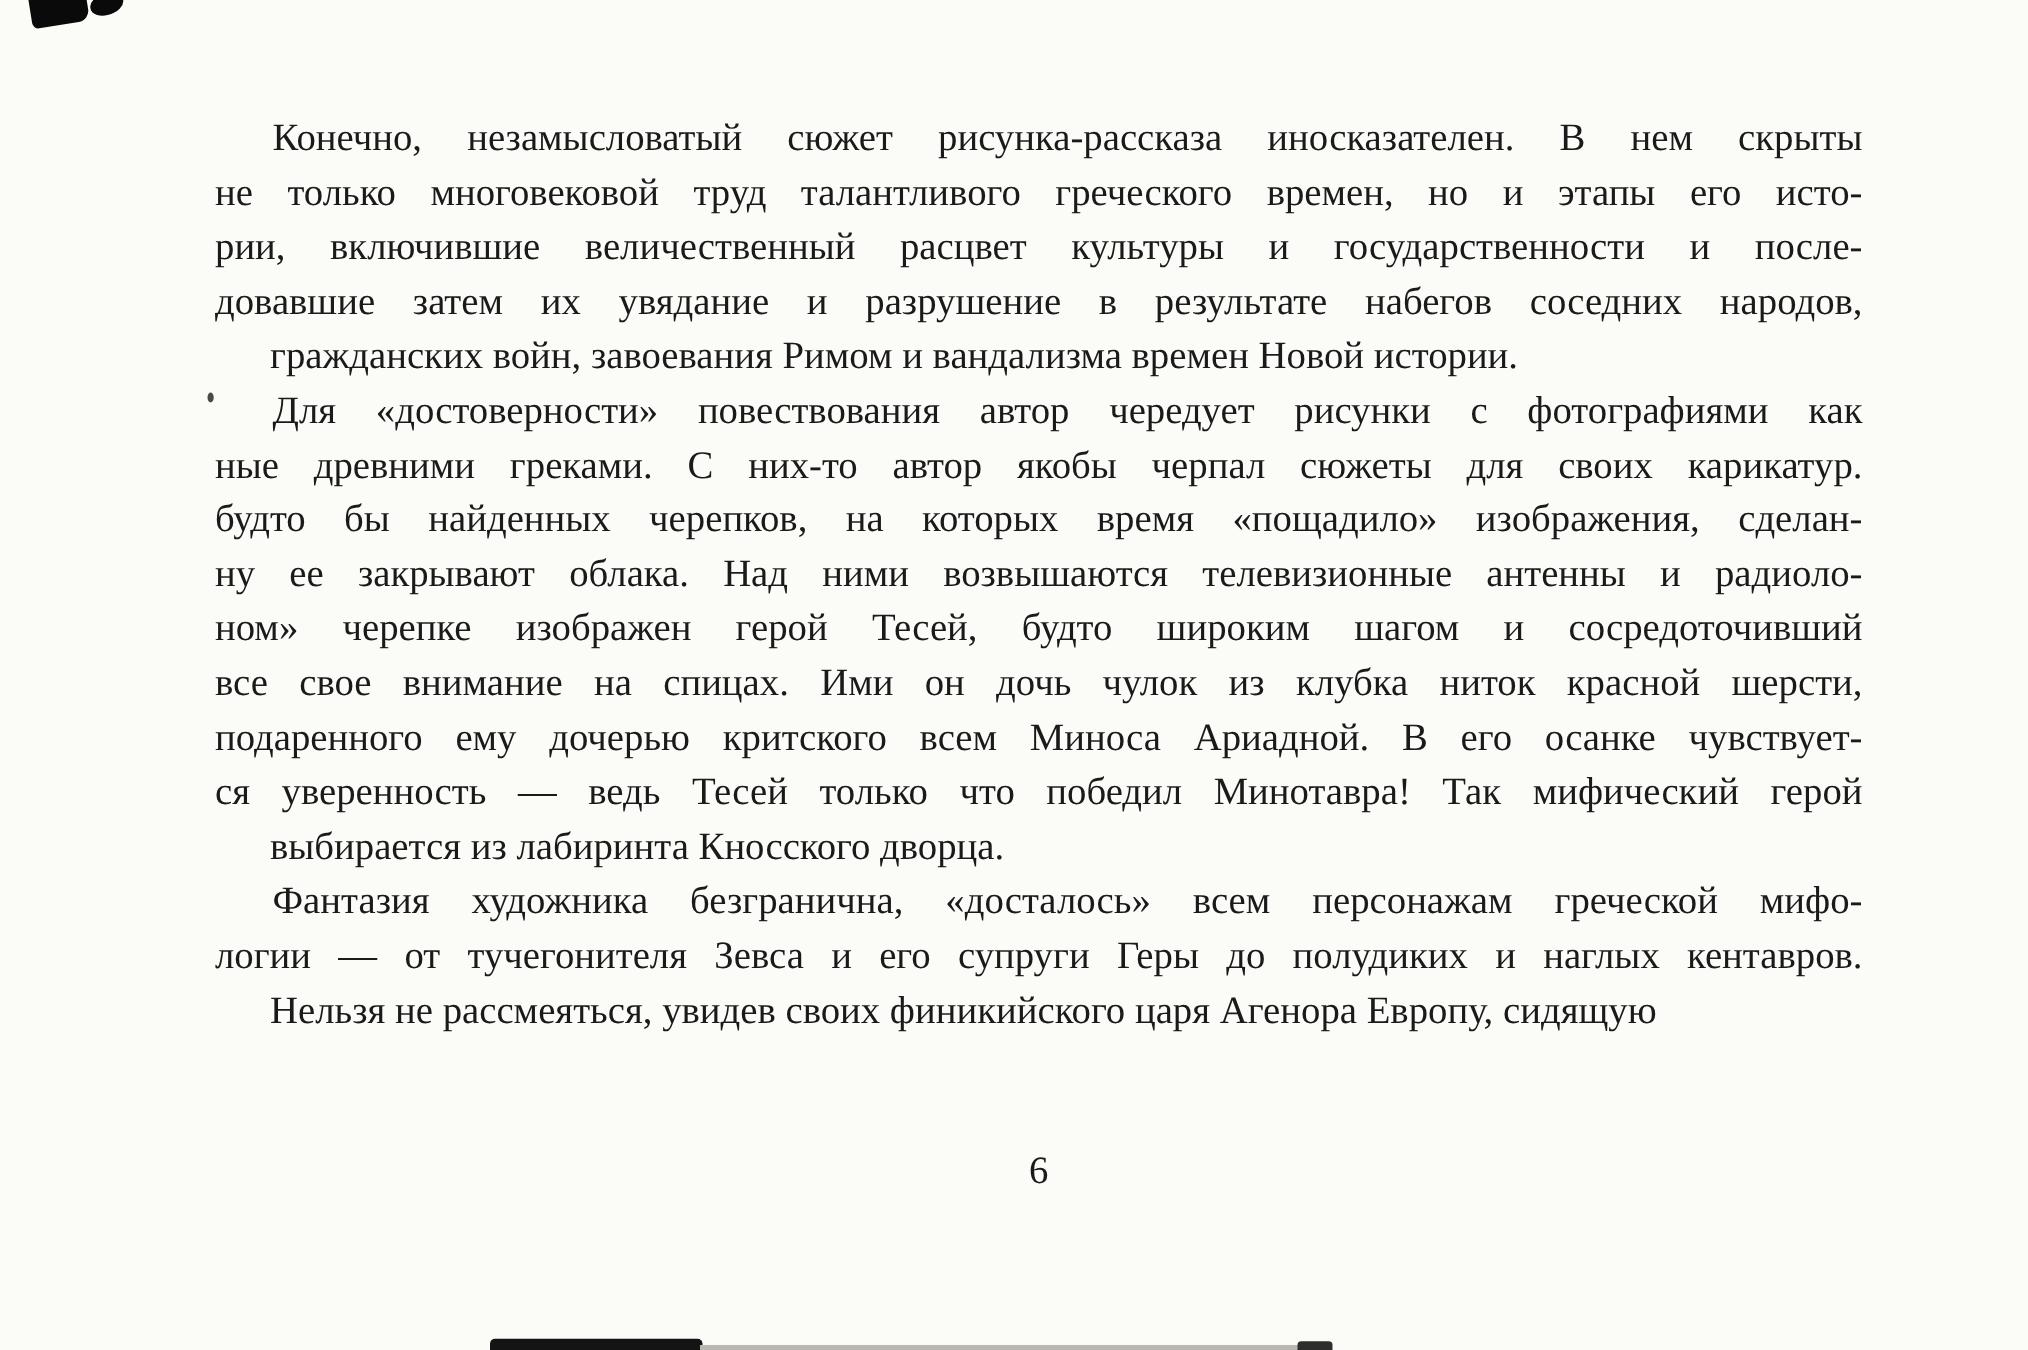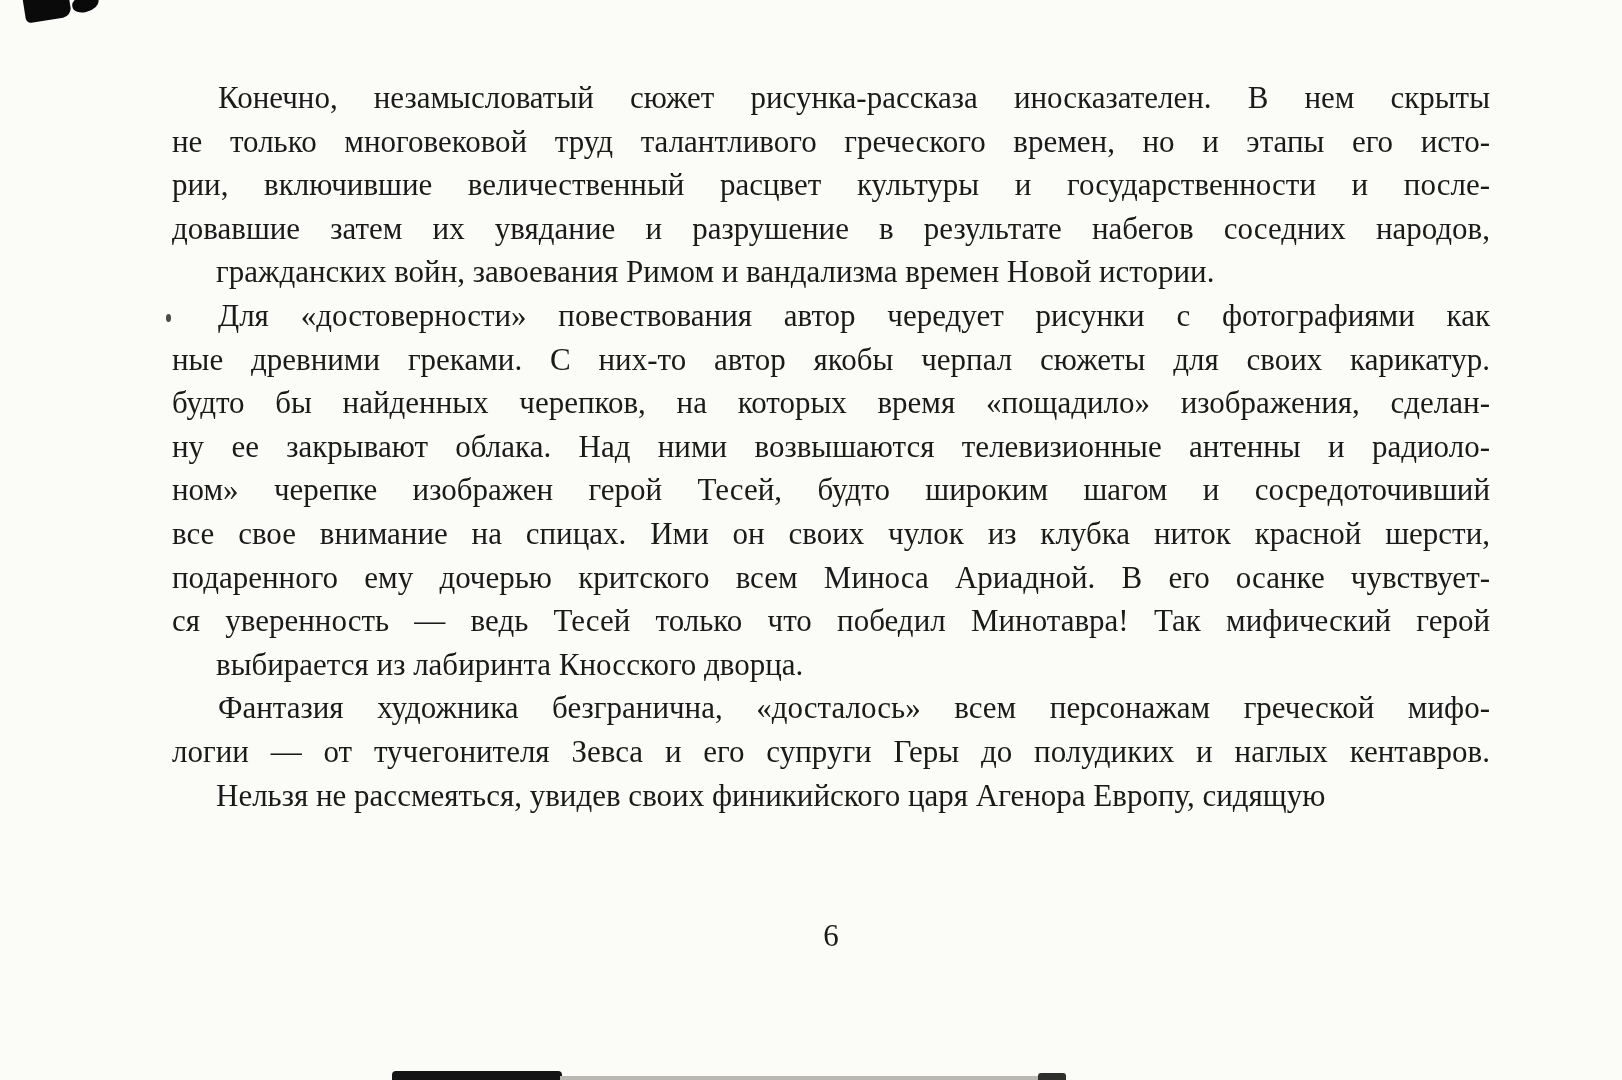--- a/index.html
+++ b/index.html
@@ -15,21 +15,21 @@
     position:relative;
     overflow:hidden;
     font-family:"Liberation Serif","DejaVu Serif",serif;
     color:var(--text-color);
   }
   .page{
     position:absolute;inset:0;
   }
   .text-block{
     position:absolute;
-    left:172px;top:76px;width:1318px;
+    left:172px;top:88px;width:1318px;
     font-size:31px;
     line-height:43.6px;
     color:var(--text-color);
   }
   .paragraph{margin:0;padding:0;}
   .line{
     text-align:justify;
     text-align-last:justify;
     -moz-text-align-last:justify;
   }
@@ -94,21 +94,21 @@
         <div class="line">рии, включившие величественный расцвет культуры и государственности и после-</div>
         <div class="line">довавшие затем их увядание и разрушение в результате набегов соседних народов,</div>
         <div class="line final">гражданских войн, завоевания Римом и вандализма времен Новой истории.</div>
       </div>
       <div class="paragraph">
         <div class="line first">Для «достоверности» повествования автор чередует рисунки с фотографиями как</div>
         <div class="line">ные древними греками. С них-то автор якобы черпал сюжеты для своих карикатур.</div>
         <div class="line">будто бы найденных черепков, на которых время «пощадило» изображения, сделан-</div>
         <div class="line">ну ее закрывают облака. Над ними возвышаются телевизионные антенны и радиоло-</div>
         <div class="line">ном» черепке изображен герой Тесей, будто широким шагом и сосредоточивший</div>
-        <div class="line">все свое внимание на спицах. Ими он своих чулок из клубка ниток красной шерсти,</div>
+        <div class="line">все свое внимание на спицах. Ими он дочь чулок из клубка ниток красной шерсти,</div>
         <div class="line">подаренного ему дочерью критского всем Миноса Ариадной. В его осанке чувствует-</div>
         <div class="line">ся уверенность — ведь Тесей только что победил Минотавра! Так мифический герой</div>
         <div class="line final">выбирается из лабиринта Кносского дворца.</div>
       </div>
       <div class="paragraph">
         <div class="line first">Фантазия художника безгранична, «досталось» всем персонажам греческой мифо-</div>
         <div class="line">логии — от тучегонителя Зевса и его супруги Геры до полудиких и наглых кентавров.</div>
         <div class="line final">Нельзя не рассмеяться, увидев своих финикийского царя Агенора Европу, сидящую</div>
       </div>
     </div>

